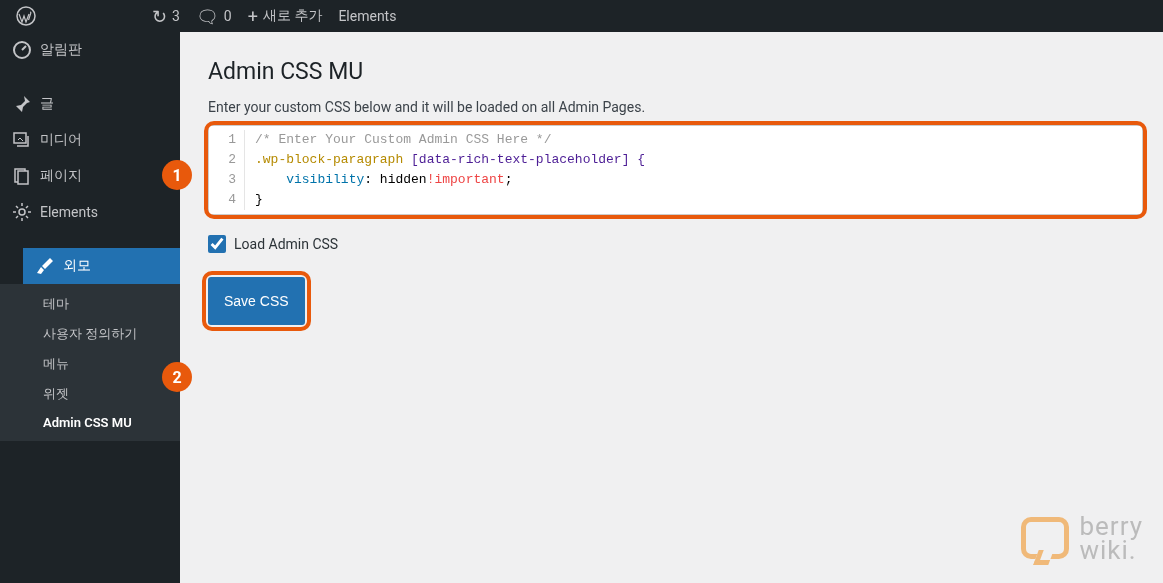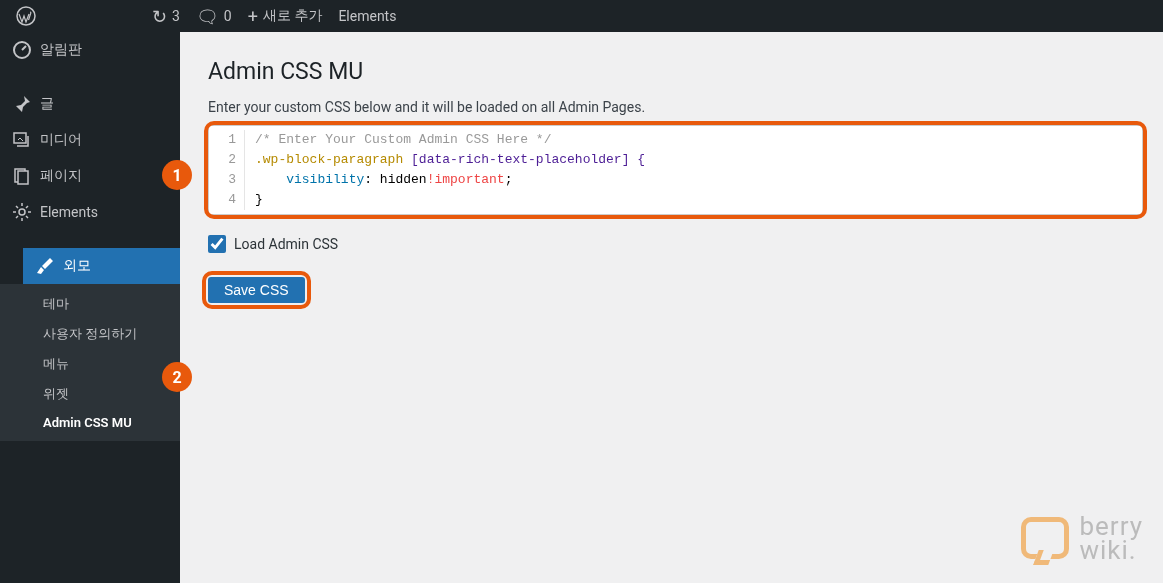--- a/index.html
+++ b/index.html
@@ -31,21 +31,21 @@
 .c-attr { color: #4c1d95; text-align: center; }
 .c-prop { color: #0073aa; }
 .c-imp { color: #e44; }
 
 .checkbox-row { display: flex; align-items: center; margin: 6px 0; }
 .checkbox-row input { width: 18px; height: 18px; margin-right: 8px; accent-color: #2271b1; }
 .checkbox-row label { color: #2c3338; }
 
 .save-wrap { position: relative; display: inline-block; margin-top: 18px; }
 .save-highlight { position: absolute; inset: -6px; border: 4px solid #e8590c; border-radius: 10px; pointer-events: none; }
-.save-btn { background: #2271b1; color: #fff; border: none; padding: 5px 16px; font-size: 14px; border-radius: 3px; cursor: pointer; }
+.save-btn { background: #2271b1; color: #fff; border: none; padding: 16px 16px; font-size: 14px; border-radius: 3px; cursor: pointer; }
 
 .badge { position: absolute; width: 30px; height: 30px; border-radius: 50%; background: #e8590c; color: #fff; font-weight: 700; font-size: 16px; display: flex; align-items: center; justify-content: center; z-index: 10; }
 .badge-1 { top: 128px; left: -18px; }
 .badge-2 { top: 330px; left: -18px; }
 
 .watermark { position: absolute; right: 20px; bottom: 20px; display: flex; align-items: center; opacity: 0.75; }
 .wm-bubble { width: 48px; height: 42px; border: 5px solid #f0a752; border-radius: 10px; position: relative; margin-right: 10px; }
 .wm-bubble::after { content: ''; position: absolute; bottom: -11px; left: 10px; width: 10px; height: 10px; border-left: 5px solid #f0a752; border-bottom: 5px solid #f0a752; background: #f0f0f1; transform: skewX(-20deg); }
 .wm-text { font-size: 26px; color: #aaa; line-height: 0.95; letter-spacing: 1px; }
 

